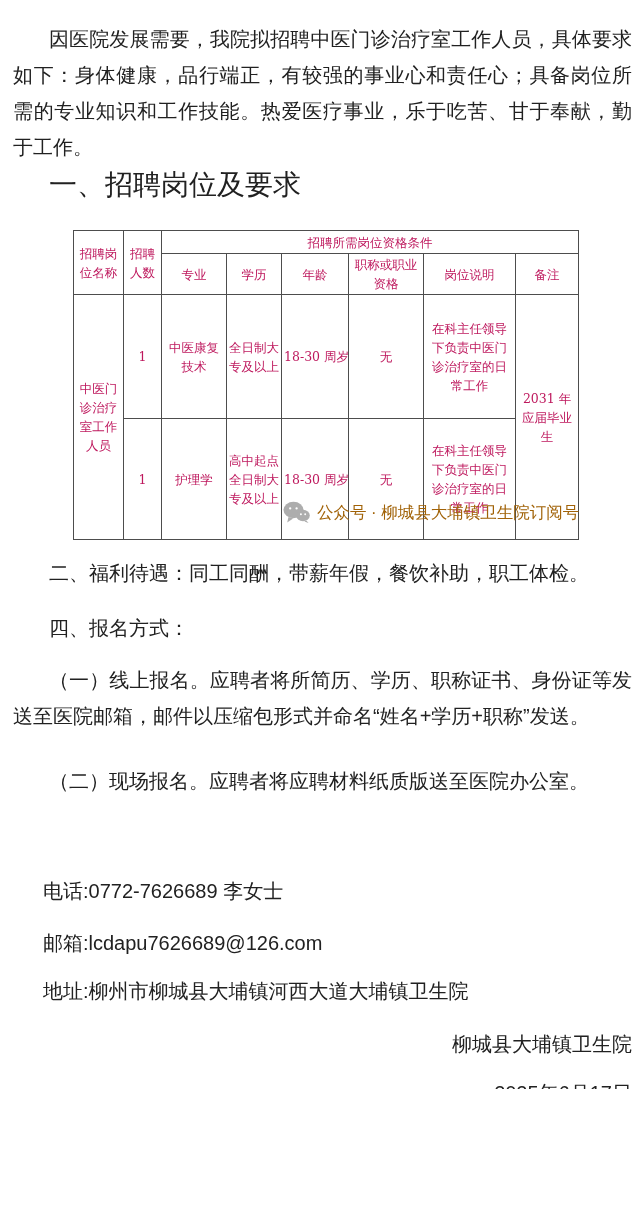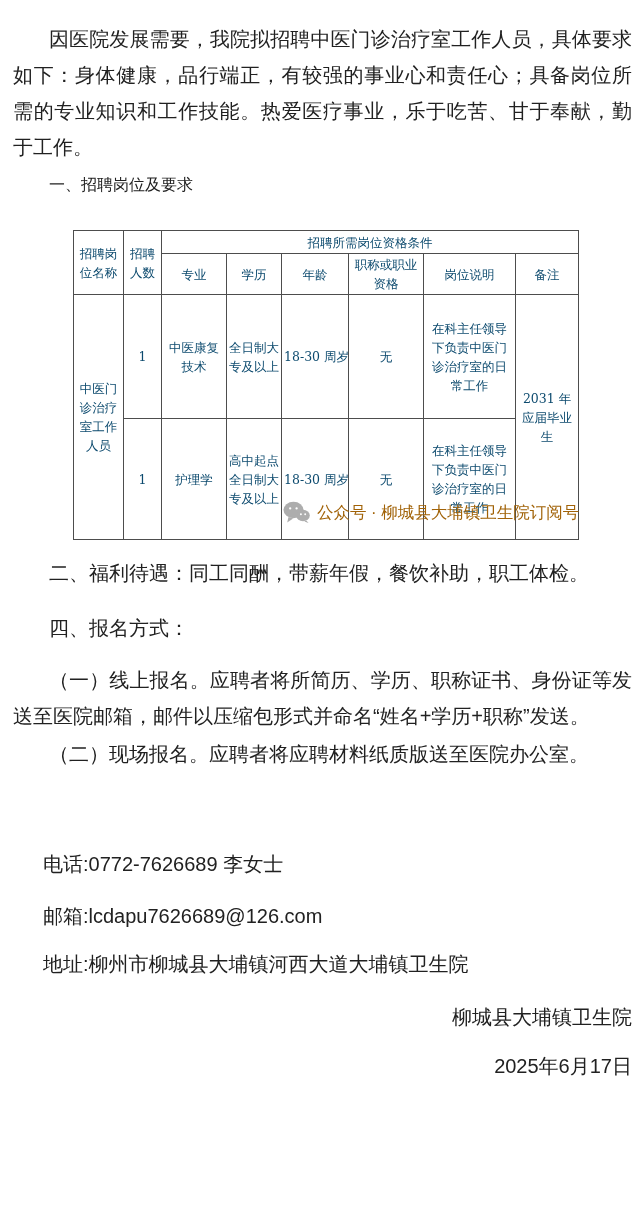--- a/index.html
+++ b/index.html
@@ -20,47 +20,47 @@
     font-size: 20px;
     line-height: 36px;
     text-align: justify;
     letter-spacing: 0;
   }
   .indent { text-indent: 36px; }
   .contact-indent { text-indent: 30px; }
   .section-heading {
     margin: 2px 0 0 0;
     width: 619px;
-    font-size: 16px;
+    font-size: 28px;
     line-height: 36px;
     font-weight: 400;
     text-indent: 36px;
   }
   .m-p2 { margin-top: 15px; }
   .m-p3 { margin-top: 19px; }
   .m-p4 { margin-top: 19px; }
   .m-p5 { margin-top: 16px; }
-  .m-p6 { margin-top: 2px; }
+  .m-p6 { margin-top: 29px; }
   .m-phone   { margin-top: 74px; }
   .m-email   { margin-top: 16px; }
   .m-address { margin-top: 12px; }
   .m-sig  { margin-top: 17px; }
   .m-date { margin-top: 13px; }
   .right-align { text-align: right; text-indent: 0; }
   .sig-line  { padding-right: 1px; }
   .date-line { padding-right: 10px; }
 
   .table-wrap { margin: 27px 0 0 60px; }
   table.recruit {
     border-collapse: collapse;
     table-layout: fixed;
     width: 505px;
     font-family: "DejaVu Serif", serif;
     font-size: 12.5px;
-    color: #0c4a6e;
+    color: #be185d;
   }
   table.recruit td {
     border: 1px solid #4d4d4d;
     text-align: center;
     vertical-align: middle;
     padding: 1px 2px;
     line-height: 19px;
     word-break: break-all;
     box-sizing: border-box;
   }

